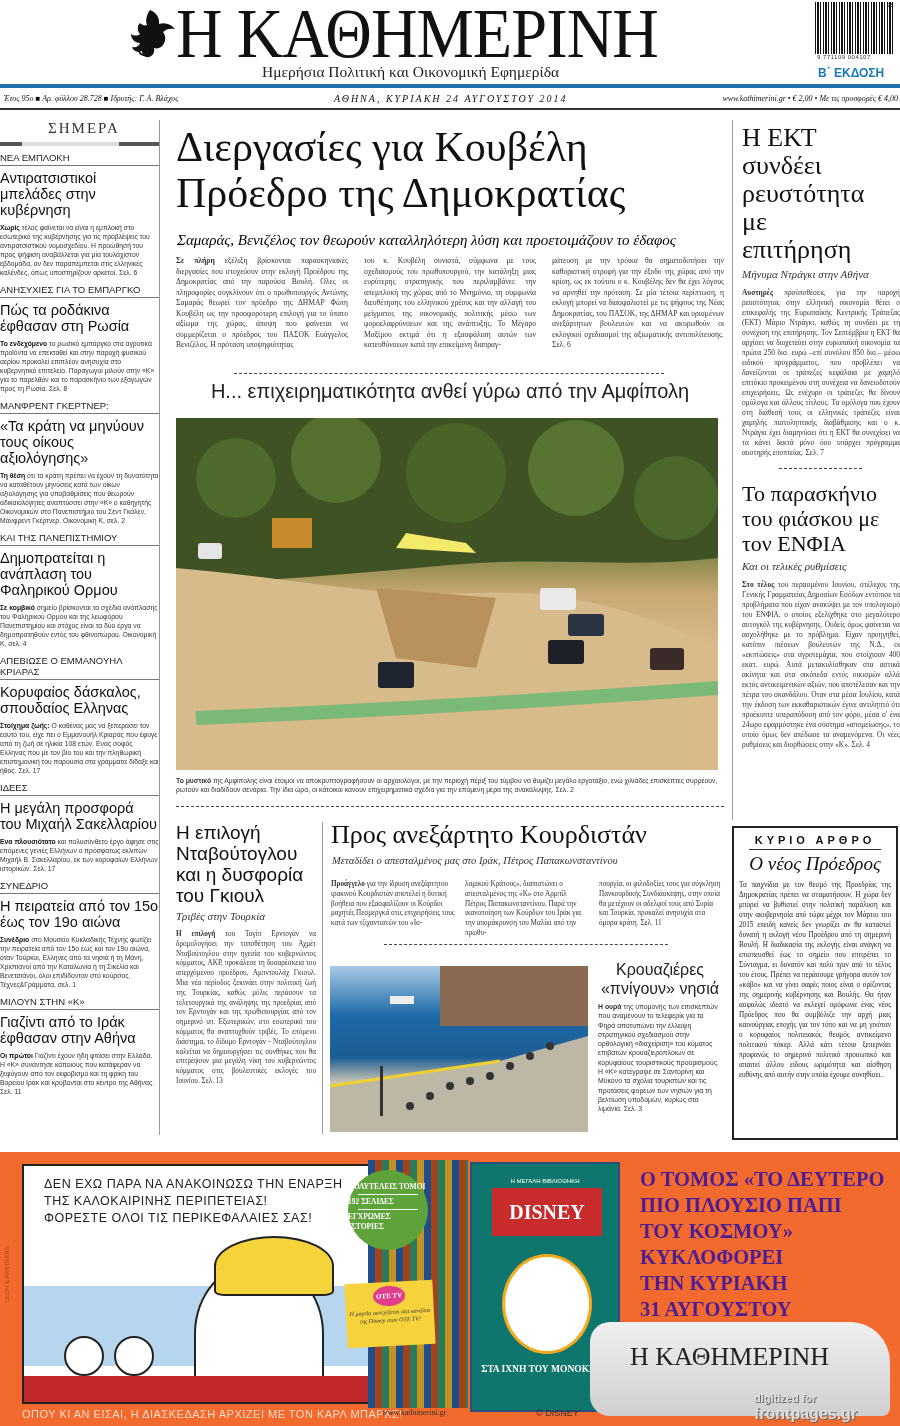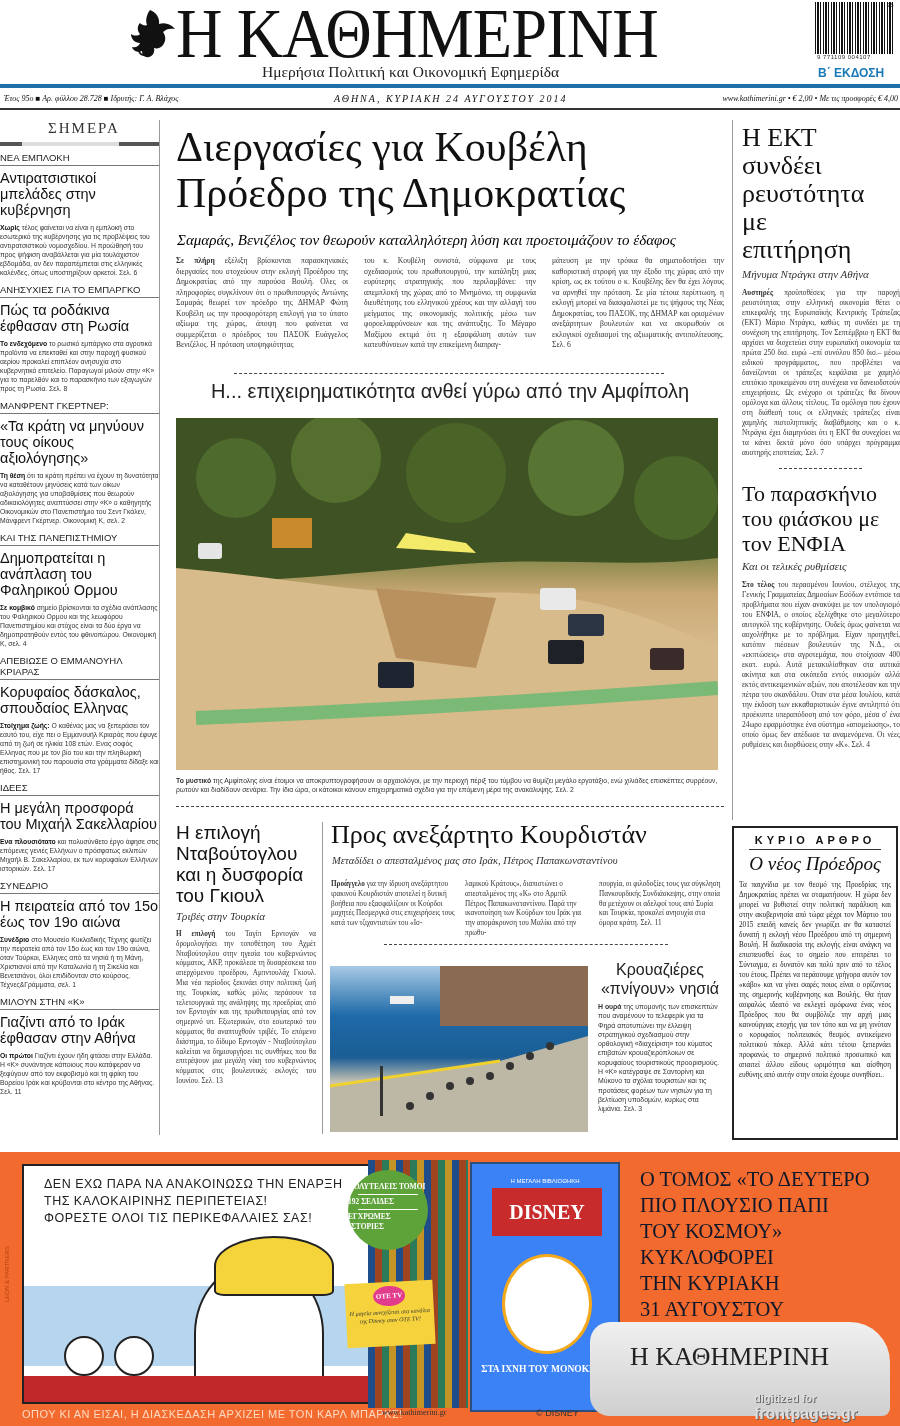--- a/index.html
+++ b/index.html
@@ -67,25 +67,25 @@
 .sky{left:0;top:120px;width:350px;height:80px;background:#b6d5ee}
 .duck{left:170px;top:95px;width:130px;height:145px;background:#fff;border-radius:50% 50% 0 0;border:2px solid #222}
 .helmet{left:190px;top:70px;width:120px;height:60px;background:#f4d43a;border:2px solid #222;border-radius:60% 60% 10% 10%}
 .comic-foot{left:22px;top:256px;font-size:11px;color:#ffd9c2;letter-spacing:.5px;white-space:nowrap}
 .vert-credit{left:4px;top:120px;font-size:6px;color:#b3430f;transform:rotate(-90deg);transform-origin:left top;white-space:nowrap}
 .books{left:368px;top:8px;width:100px;height:248px;background:repeating-linear-gradient(90deg,#1e4d8a 0 7px,#a0431f 7px 14px,#2b7a5a 14px 21px,#c39423 21px 28px)}
 .badge{left:348px;top:18px;width:80px;height:80px;border-radius:50%;background:#5ea23a;color:#fff;font-family:"Liberation Serif",serif;font-weight:bold;font-size:7.5px;line-height:10px;padding-top:12px}
 .badge hr{border:0;border-top:1px solid #fff;margin:2px 10px}
 .otetv{left:346px;top:130px;width:88px;height:64px;background:#f6d33c;text-align:center;font-family:"Liberation Serif",serif;font-style:italic;font-size:6px;line-height:7.5px;color:#333;padding-top:4px;transform:rotate(-3deg)}
 .otetv-logo{display:inline-block;width:32px;height:20px;border-radius:50%;background:#e23d8c;color:#fff;font-style:normal;font-weight:bold;font-size:7px;line-height:20px;margin-bottom:3px}
-.main-book{left:470px;top:10px;width:150px;height:250px;background:#3b82f6;border:2px solid #2a4f7f}
+.main-book{left:470px;top:10px;width:150px;height:250px;background:#0f766e;border:2px solid #2a4f7f}
 .disney-banner{left:20px;top:24px;width:110px;height:48px;background:#c82b2b;color:#fff;text-align:center;font-family:"Liberation Serif",serif;font-weight:bold;font-size:20px;line-height:48px}
 .donald{left:30px;top:90px;width:90px;height:100px;border-radius:50%;background:#fff;border:3px solid #f4a81c}
 .book-title{left:0;top:200px;width:146px;text-align:center;font-family:"Liberation Serif",serif;font-weight:bold;font-size:9.5px;line-height:11px;color:#fff}
-.ad-headline{left:640px;top:14px;font-family:"Liberation Serif",serif;font-weight:normal;font-size:20.5px;line-height:26px;color:#0f172a;white-space:nowrap}
+.ad-headline{left:640px;top:14px;font-family:"Liberation Serif",serif;font-weight:bold;font-size:20.5px;line-height:26px;color:#4c1d95;white-space:nowrap}
 .paper{left:590px;top:170px;width:300px;height:94px;background:linear-gradient(180deg,#f0f0f0,#cfcfcf);border-radius:20px 40px 8px 20px}
 .paper-title{left:40px;top:20px;font-family:"Liberation Serif",serif;font-size:26px;color:#222;white-space:nowrap}
 .ad-url{left:382px;top:256px;font-size:8px;color:#333;font-family:"Liberation Serif",serif}
 .disney-copy{left:536px;top:256px;font-size:9px;color:#333}
 .watermark{left:754px;top:238px;font-size:16px;color:#ddd;text-shadow:1px 1px 0 #666;line-height:16px;font-weight:bold}
 </style>
 </head>
 <body>
 
 <div id="masthead" class="abs">

